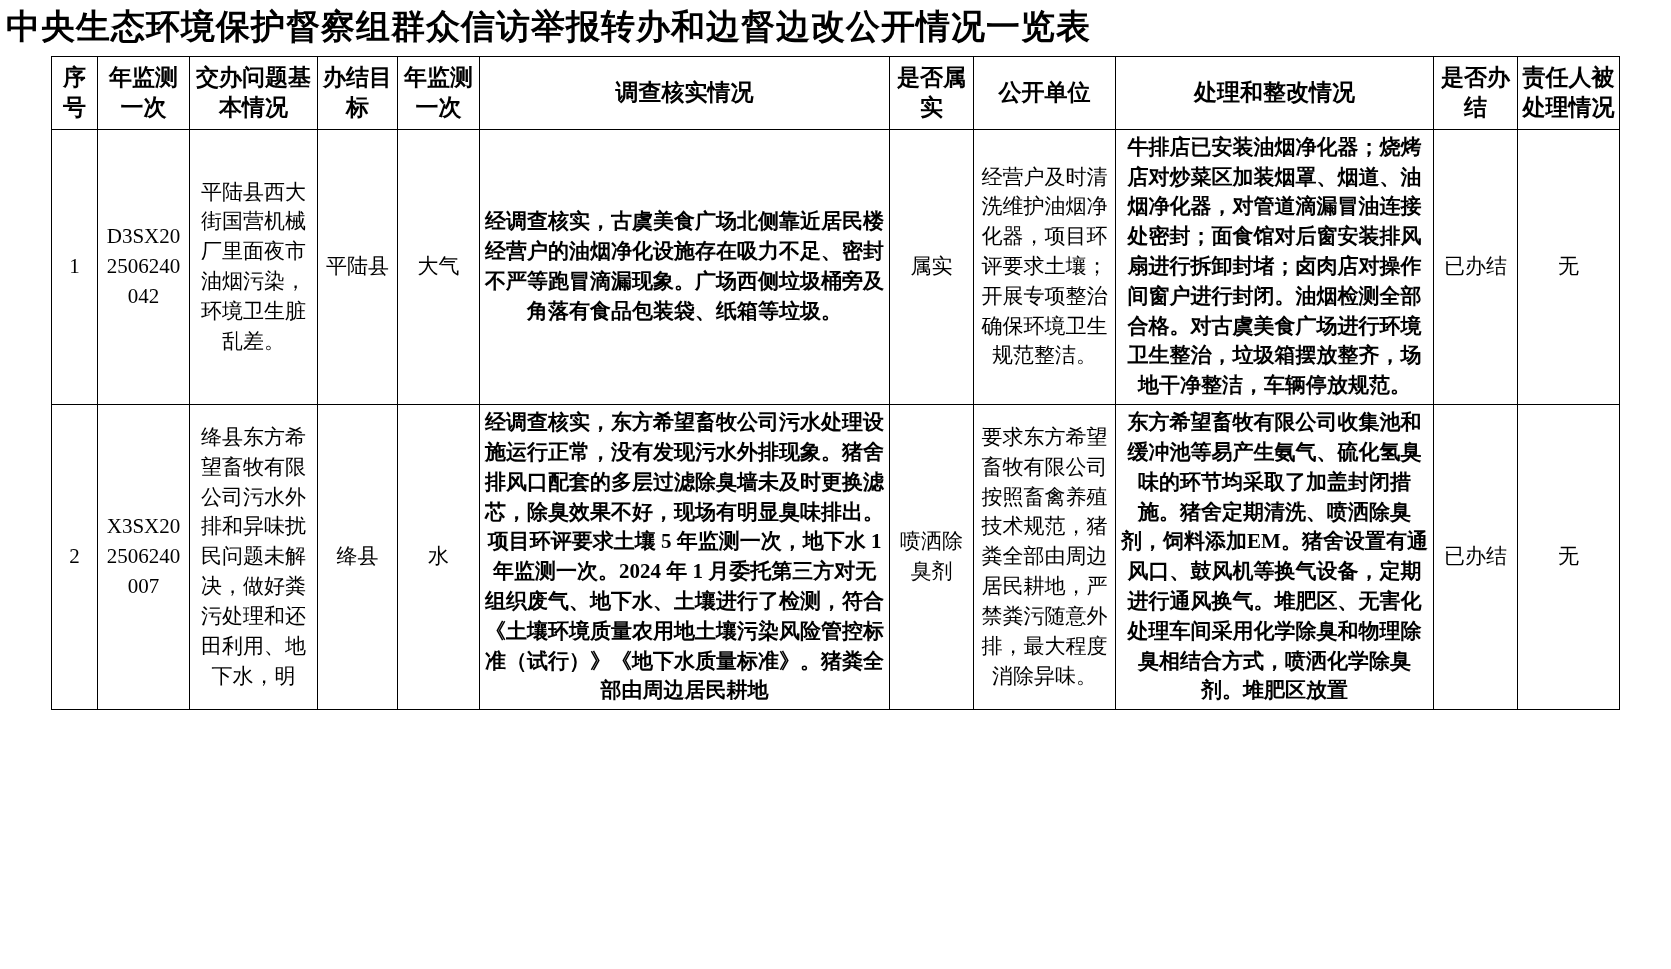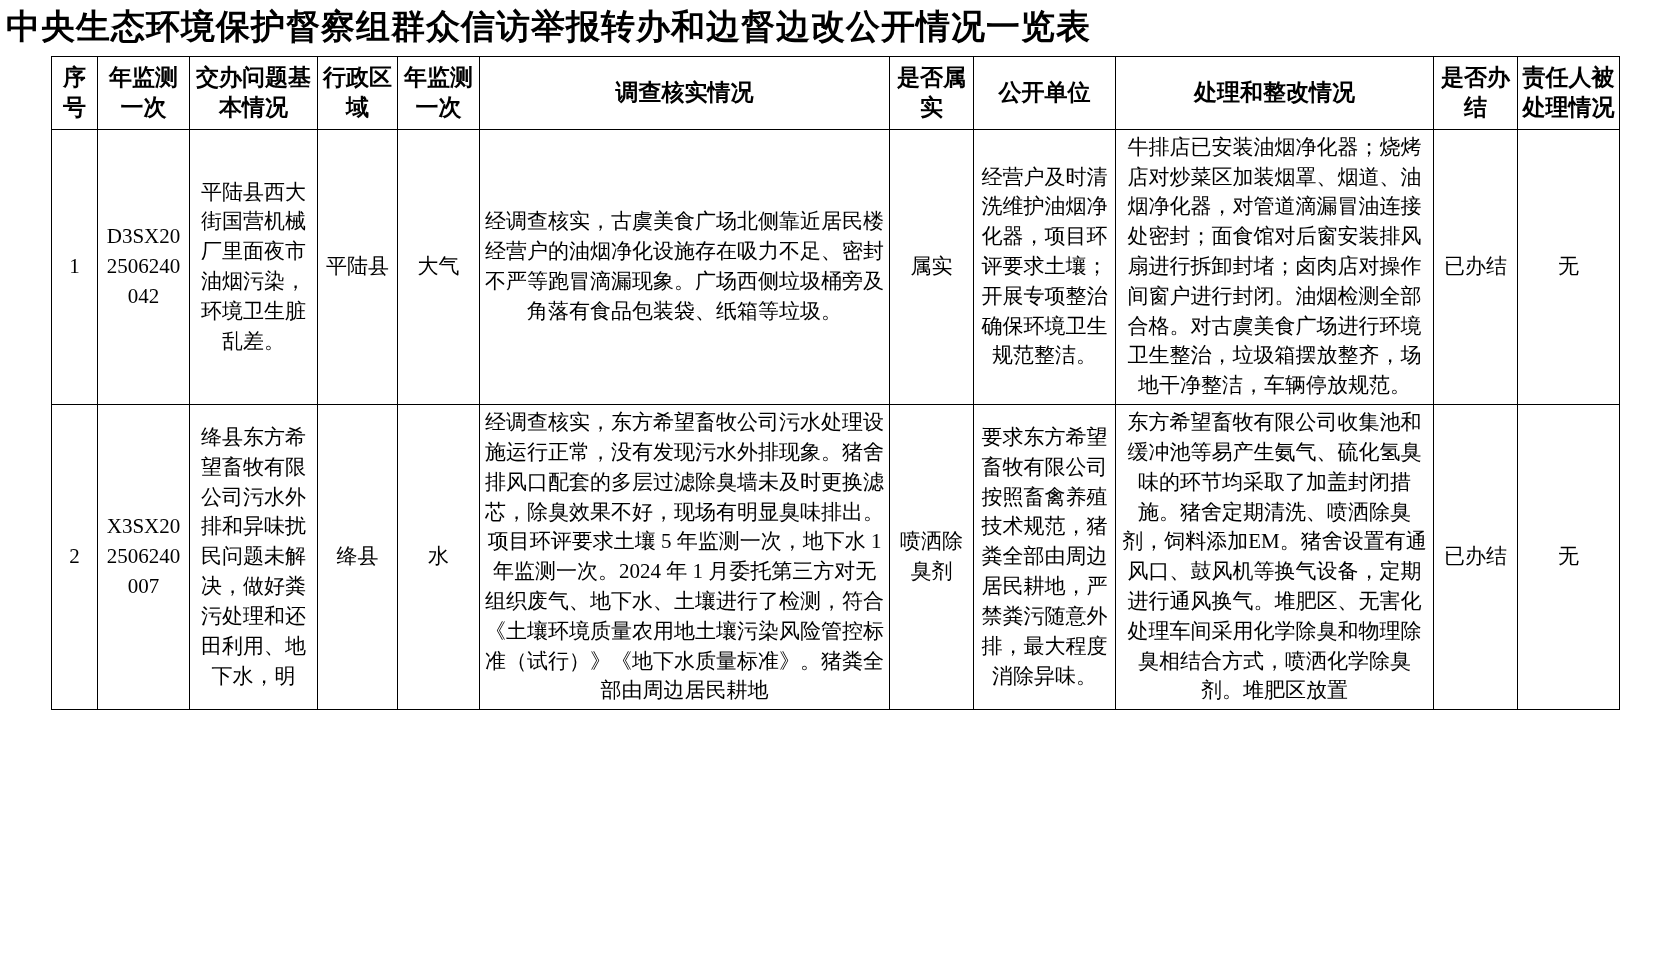--- a/index.html
+++ b/index.html
@@ -81,20 +81,21 @@
     font-weight: bold;
     font-size: 23px;
     padding: 6px 4px;
     line-height: 1.3;
   }
   td.body-justify {
     text-align: justify;
     text-align-last: center;
     vertical-align: middle;
     padding: 6px 9px;
+    font-weight: bold;
   }
   td.narrow-col {
     text-align: center;
     padding: 4px 6px;
   }
   
   col.c-seq      { width: 46px; }
   col.c-code     { width: 92px; }
   col.c-basic    { width: 128px; }
   col.c-region   { width: 80px; }
@@ -126,21 +127,21 @@
         <col class="c-goal">
         <col class="c-handle">
         <col class="c-done">
         <col class="c-person">
     </colgroup>
     <thead>
       <tr>
         <th>序号</th>
         <th>年监测一次</th>
         <th>交办问题基本情况</th>
-        <th>行政区域</th>
+        <th>办结目标</th>
         <th>年监测一次</th>
         <th>调查核实情况</th>
         <th>是否属实</th>
         <th>公开单位</th>
         <th>处理和整改情况</th>
         <th>是否办结</th>
         <th>责任人被处理情况</th>
       </tr>
     </thead>
     <tbody>

